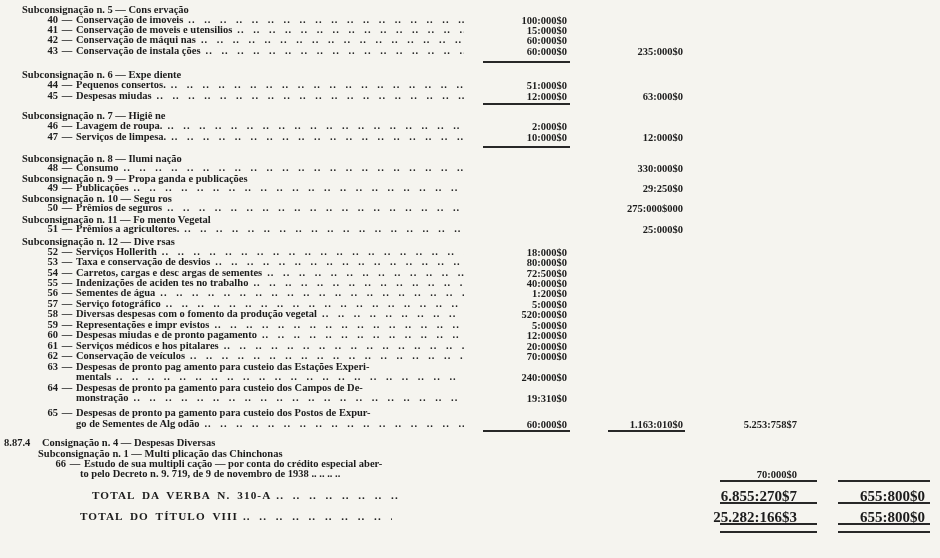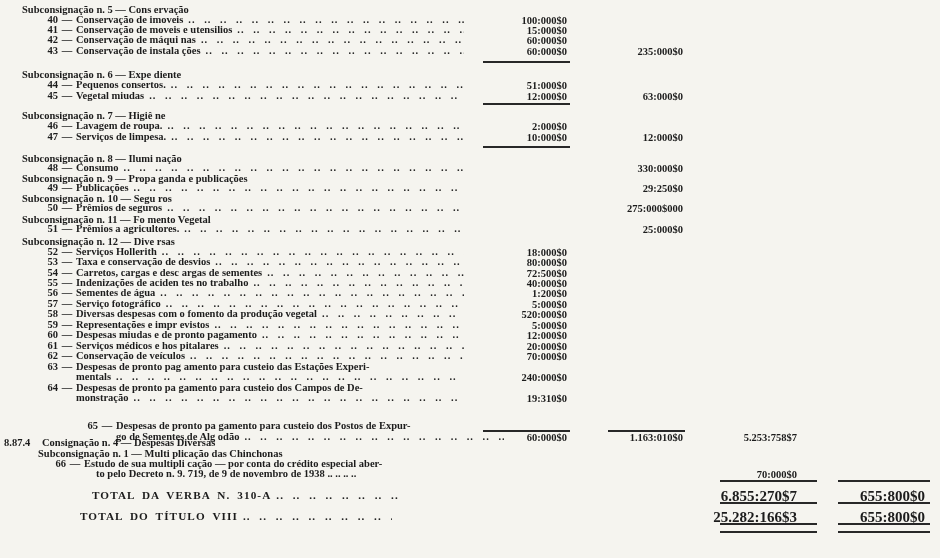--- a/index.html
+++ b/index.html
@@ -18,21 +18,21 @@
   
   .desc{position:absolute;left:36px;width:428px;top:0;}
   .dline{display:flex;align-items:baseline;white-space:nowrap;overflow:hidden;height:10.5px;line-height:10.5px;}
   .num{flex:0 0 22px;text-align:right;}
   .dash{flex:0 0 18px;text-align:center;}
   .itext{flex:0 0 auto;}
   .leader{flex:1 1 auto;overflow:hidden;white-space:nowrap;margin-left:5px;letter-spacing:1px;word-spacing:5px;color:#202020;}
   .line2{margin-left:40px;}
   .desc.ind{left:48px;}
   .desc.ind .num{flex-basis:18px;}
-  .desc.ind .line2{margin-left:48px;}
+  .desc.ind .line2{margin-left:32px;}
   
   .sec{position:absolute;left:22px;white-space:nowrap;}
   .sec.deep{left:38px;}
   
   .code{position:absolute;left:4px;}
   .ctext{position:absolute;left:42px;white-space:nowrap;}
   
   .trow{height:13px;line-height:13px;font-size:11.2px;}
   .tdesc{position:absolute;left:80px;width:312px;top:0;}
   .tdesc .dline{height:13px;line-height:13px;}
@@ -117,21 +117,21 @@
         <span class="leader">.. .. .. .. .. .. .. .. .. .. .. .. .. .. .. .. .. .. .. .. .. .. .. .. .. .. .. .. .. .. .. .. .. .. .. .. .. .. .. .. .. .. .. .. .. .. .. .. .. .. .. .. .. .. .. .. .. .. .. .. .. .. .. .. .. .. .. .. .. .. </span>
       </div>
     </div>
   <span class="v v1">51:000$0</span>
     </div>
     <div class="row" style="top: 90.5px;">
     <div class="desc">
       <div class="dline">
         <span class="num">45</span>
         <span class="dash">—</span>
-        <span class="itext">Vegetal miudas</span>
+        <span class="itext">Despesas miudas</span>
         <span class="leader">.. .. .. .. .. .. .. .. .. .. .. .. .. .. .. .. .. .. .. .. .. .. .. .. .. .. .. .. .. .. .. .. .. .. .. .. .. .. .. .. .. .. .. .. .. .. .. .. .. .. .. .. .. .. .. .. .. .. .. .. .. .. .. .. .. .. .. .. .. .. </span>
       </div>
     </div>
   <span class="v v1">12:000$0</span>
       <span class="v v2">63:000$0</span>
     </div>
     <div class="ruleseg rule-c1" style="top: 103px;"></div>
     <div class="row" style="top: 110px;">
     <span class="sec">Subconsignação n. 7 — Higiê ne</span>
   </div>
@@ -360,21 +360,21 @@
         <span class="dash">—</span>
         <span class="itext">Despesas de pronto pa gamento para custeio dos Campos de De-</span>
       </div>
       <div class="dline line2">
         <span class="itext">monstração</span>
         <span class="leader">.. .. .. .. .. .. .. .. .. .. .. .. .. .. .. .. .. .. .. .. .. .. .. .. .. .. .. .. .. .. .. .. .. .. .. .. .. .. .. .. .. .. .. .. .. .. .. .. .. .. .. .. .. .. .. .. .. .. .. .. .. .. .. .. .. .. .. .. .. .. </span>
       </div>
     </div>
   <span class="v v1">19:310$0</span>
     </div>
-    <div class="row row2" style="top: 421px; margin-left: 40px;">
+    <div class="row row2" style="top: 408px;">
     <div class="desc">
       <div class="dline">
         <span class="num">65</span>
         <span class="dash">—</span>
         <span class="itext">Despesas de pronto pa gamento para custeio dos Postos de Expur-</span>
       </div>
       <div class="dline line2">
         <span class="itext">go de Sementes de Alg odão</span>
         <span class="leader">.. .. .. .. .. .. .. .. .. .. .. .. .. .. .. .. .. .. .. .. .. .. .. .. .. .. .. .. .. .. .. .. .. .. .. .. .. .. .. .. .. .. .. .. .. .. .. .. .. .. .. .. .. .. .. .. .. .. .. .. .. .. .. .. .. .. .. .. .. .. </span>
       </div>

